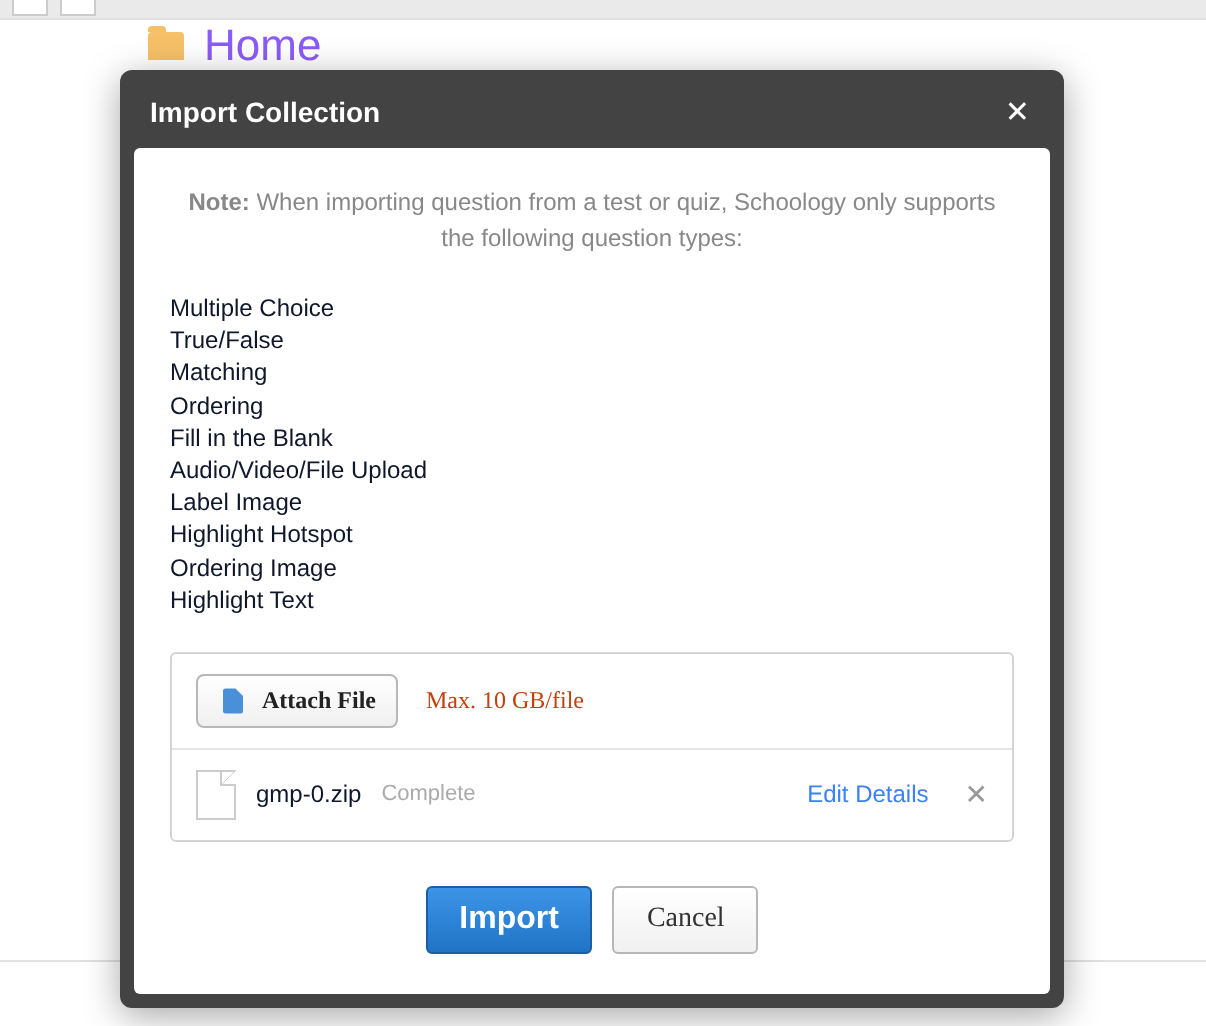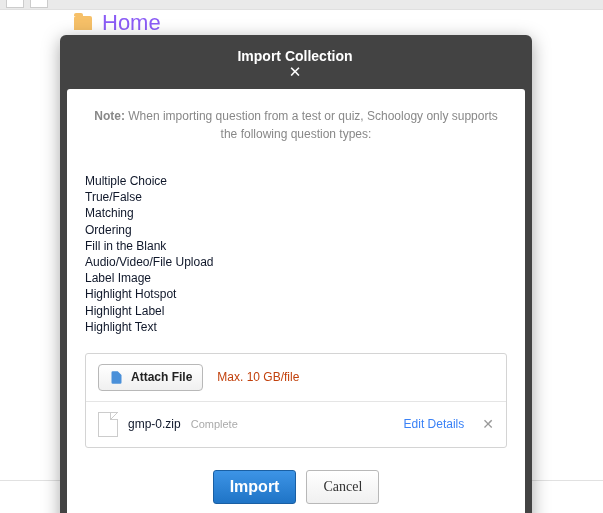--- a/index.html
+++ b/index.html
@@ -14,29 +14,29 @@
     .folder-icon:before { content: ""; position: absolute; top: -3px; left: 0; width: 9px; height: 3px; background: #f6c068; border-radius: 2px 2px 0 0; }
     .breadcrumb-title { color: #8b5cf6; font-size: 22px; font-weight: 300; }
     .toolbar { display: flex; gap: 10px; }
     .toolbar-btn { background: #f7f7f7; border: 1px solid #c9c9c9; border-radius: 3px; padding: 6px 12px; font-size: 13px; color: #444; display: flex; align-items: center; gap: 6px; cursor: pointer; }
     .toolbar-btn .plus-ic { width: 13px; height: 13px; background: #4a90d9; border-radius: 2px; position: relative; }
     .toolbar-btn .plus-ic:before, .toolbar-btn .plus-ic:after { content: ""; position: absolute; background: #fff; }
     .toolbar-btn .plus-ic:before { left: 5.5px; top: 2px; width: 2px; height: 9px; }
     .toolbar-btn .plus-ic:after { top: 5.5px; left: 2px; height: 2px; width: 9px; }
     .caret { width: 0; height: 0; border-left: 4px solid transparent; border-right: 4px solid transparent; border-top: 4px solid #777; }
     .modal-backdrop { position: absolute; top: 35px; left: 60px; width: 472px; background: #434343; border-radius: 6px; padding: 7px; box-shadow: 0 4px 18px rgba(0,0,0,0.35); }
-    .modal-header { display: flex; justify-content: space-between; align-items: center; padding: 6px 10px 10px 8px; flex-direction: column; }
+    .modal-header { display: flex; justify-content: space-between; align-items: center; padding: 6px 10px 10px 8px; }
     .modal-title { color: #fff; font-size: 14px; font-weight: bold; }
     .modal-close { color: #fff; font-size: 15px; cursor: pointer; line-height: 1; }
     .modal-body { background: #fff; border-radius: 3px; padding: 18px 18px 20px 18px; }
-    .note-line { text-align: center; color: #888; font-size: 12px; line-height: 1.5; margin-bottom: 30px; }
+    .note-line { text-align: center; color: #888; font-size: 12px; line-height: 1.5; margin-bottom: 18px; }
     .note-line b { color: #888; font-weight: bold; }
     .qtypes { font-size: 12px; color: #0f172a; line-height: 1.35; margin-bottom: 18px; }
     .attach-box { border: 1px solid #d4d4d4; border-radius: 3px; }
-    .attach-top { display: flex; align-items: center; gap: 14px; padding: 10px 12px; border-bottom: 1px solid #e5e5e5; }
+    .attach-top { display: flex; align-items: center; gap: 14px; padding: 10px 12px; border-bottom: 1px solid #e5e5e5; font-family: Liberation Serif, serif; }
     .attach-btn { background: linear-gradient(#fff,#f0f0f0); border: 1px solid #b8b8b8; border-radius: 4px; padding: 5px 10px; display: flex; align-items: center; gap: 7px; cursor: pointer; font-size: 12px; font-weight: bold; color: #222; }
     .attach-btn svg { width: 15px; height: 15px; }
     .max-text { color: #c2410c; font-size: 12px; }
     .file-row { display: flex; align-items: center; padding: 10px 12px; gap: 10px; }
     .file-ic { width: 20px; height: 25px; border: 1px solid #ccc; background: #fff; position: relative; flex-shrink: 0; }
     .file-ic:before { content: ""; position: absolute; top: -1px; right: -1px; width: 7px; height: 7px; background: linear-gradient(135deg, transparent 48%, #ccc 50%, #fff 52%); border-left: 1px solid #ccc; border-bottom: 1px solid #ccc; }
     .file-name { font-size: 12px; color: #0f172a; }
     .file-status { font-size: 11px; color: #aaa; }
     .file-spacer { flex: 1; }
     .edit-link { color: #3b82f6; font-size: 12px; cursor: pointer; }
@@ -86,21 +86,21 @@
     </div>
     <div class="qtypes" id="qtypes">
         <div>Multiple Choice</div>
         <div>True/False</div>
         <div>Matching</div>
         <div>Ordering</div>
         <div>Fill in the Blank</div>
         <div>Audio/Video/File Upload</div>
         <div>Label Image</div>
         <div>Highlight Hotspot</div>
-        <div>Highlight Label</div>
+        <div>Ordering Image</div>
         <div>Highlight Text</div>
       </div>
 
     <div class="attach-box">
       <div class="attach-top">
         <div class="attach-btn">
           <svg viewBox="0 0 24 24">
               <path fill="#4a90d9" d="M14 2l6 6v12a2 2 0 01-2 2H6a2 2 0 01-2-2V4a2 2 0 012-2h8zm-2 13l-4-4h3V7h2v4h3l-4 4z"></path>
             </svg>
           <span>Attach File</span>

